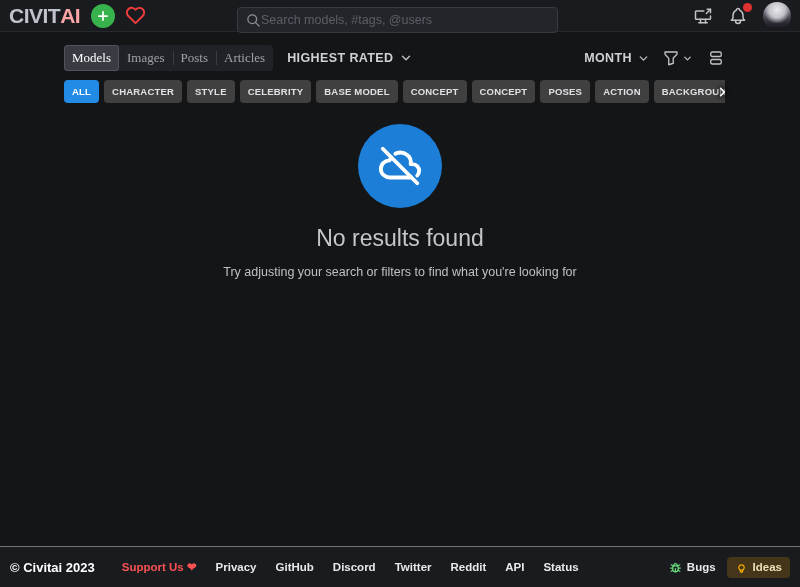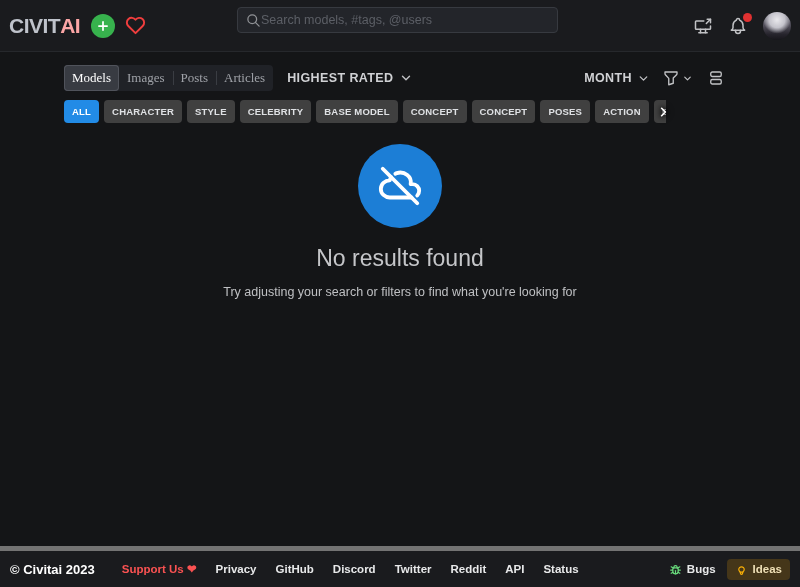--- a/index.html
+++ b/index.html
@@ -7,21 +7,21 @@
   body {
     background:#141517;
     font-family:"Liberation Sans", sans-serif;
     color:#c1c2c5;
     position:relative;
   }
   button { font-family:inherit; cursor:pointer; background:none; border:0; color:inherit; }
 
   
   .header {
-    position:relative; height:52px; background:#1a1b1e;
+    position:relative; height:32px; background:#1a1b1e;
     border-bottom:1px solid #26282c;
     display:flex; align-items:center; padding:0 9px;
   }
   .logo { font-size:21px; font-weight:800; letter-spacing:-0.5px; color:#bfc3cb; display:flex; align-items:center; }
   .logo .accent { color:#fca5a5; }
   .btn-create {
     width:24px; height:24px; border-radius:50%; background:#37b24d;
     display:flex; align-items:center; justify-content:center; margin-left:11px;
   }
   .btn-heart { display:flex; align-items:center; margin-left:9px; }
@@ -63,21 +63,21 @@
   }
   .sort-btn, .period-btn {
     display:flex; align-items:center; gap:5px; margin-left:14px;
     font-size:12.5px; font-weight:700; letter-spacing:0.4px; color:#d0d1d4;
   }
   .toolbar .spacer { flex:1; }
   .filter-btn { display:flex; align-items:center; gap:2px; margin-left:12px; }
   .layout-btn { display:flex; align-items:center; margin-left:14px; }
 
   
-  .chips-viewport { position:relative; width:602px; margin:9px 75px 16px 64px; }
+  .chips-viewport { position:relative; width:661px; margin:9px 75px 16px 64px; }
   .chips { display:flex; gap:5px; overflow:hidden; white-space:nowrap; }
   .chip {
     flex:0 0 auto; font-size:9.5px; font-weight:700; letter-spacing:0.2px;
     color:#dfe1e4; background:#404040; border-radius:4px; padding:6px 8px;
   }
   .chip.active { background:#228be6; color:#fff; }
   .chips-more {
     position:absolute; right:-5px; top:50%; transform:translateY(-50%);
     display:flex; align-items:center; filter:drop-shadow(0 0 3px #000) drop-shadow(0 0 2px #000);
   }
@@ -87,21 +87,21 @@
   .empty-circle {
     width:84px; height:84px; border-radius:50%; background:#1c7ed6;
     margin:21px auto 0; display:flex; align-items:center; justify-content:center;
   }
   .empty-title { margin-top:17px; font-size:23px; font-weight:400; color:#c5c6c9; }
   .empty-sub { margin-top:13px; font-size:12.5px; color:#bfc0c3; }
 
   
   .footer {
     position:absolute; left:0; right:0; bottom:0; height:41px;
-    background:#1a1b1e; border-top:5px solid #737373;
+    background:#1a1b1e; border-top:1px solid #737373;
     display:flex; align-items:center; padding:16px 10px;
   }
   .copyright { font-size:13px; font-weight:700; color:#fff; }
   .footer nav { display:flex; align-items:center; gap:19px; margin-left:27px; }
   .flink { font-size:11.5px; font-weight:600; color:#e8e9ea; text-decoration:none; cursor:pointer; }
   .flink.accent { color:#fa5252; }
   .footer-right { margin-left:auto; display:flex; align-items:center; gap:11px; }
   .bugs-btn { display:flex; align-items:center; gap:5px; font-size:11.5px; font-weight:600; color:#e8e9ea; }
   .ideas-btn {
     display:flex; align-items:center; gap:5px; font-size:11.5px; font-weight:700;

